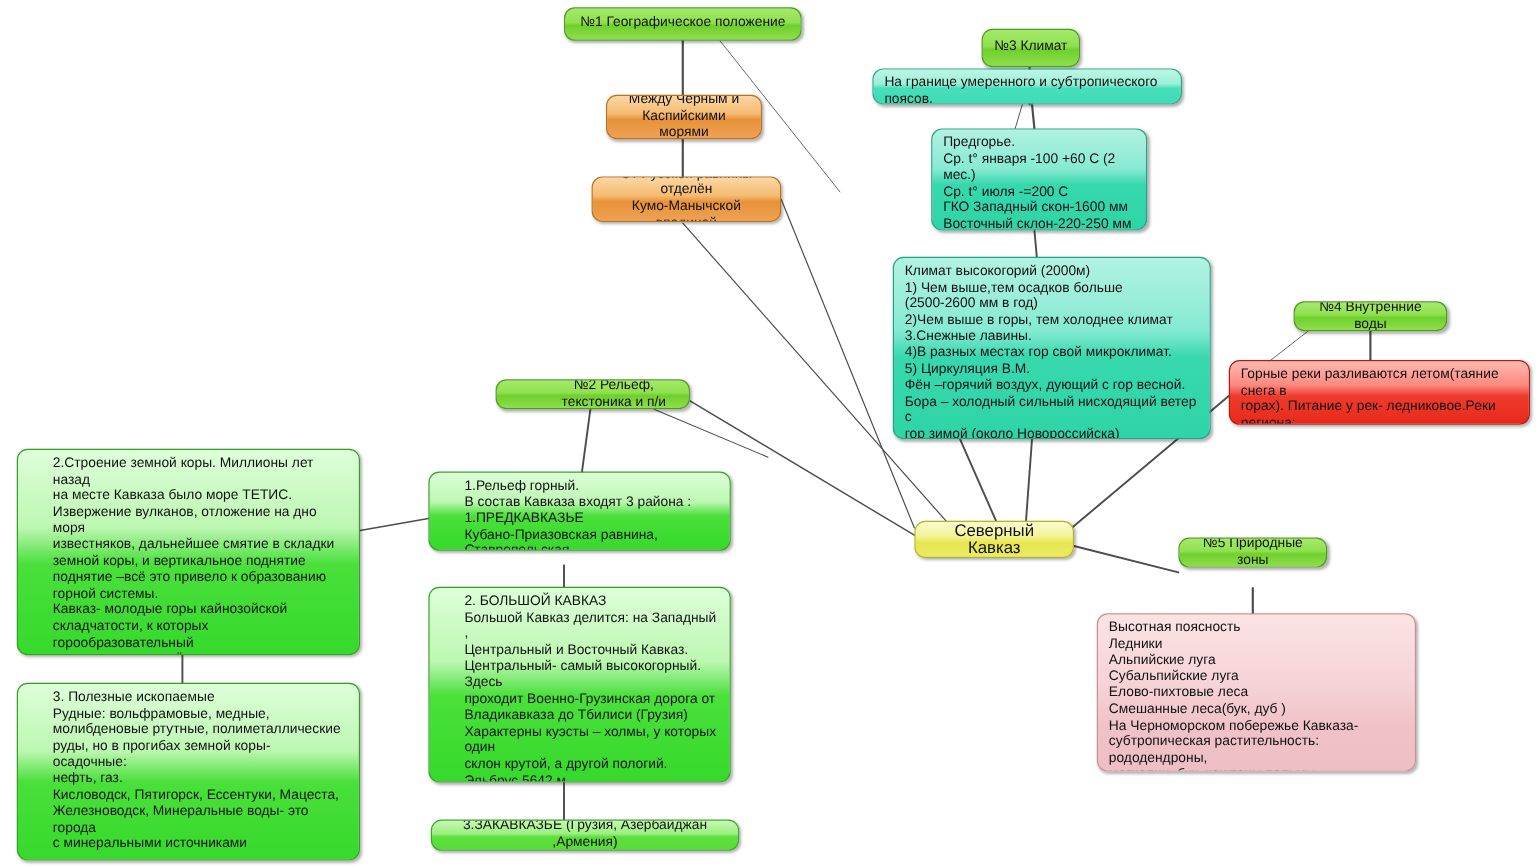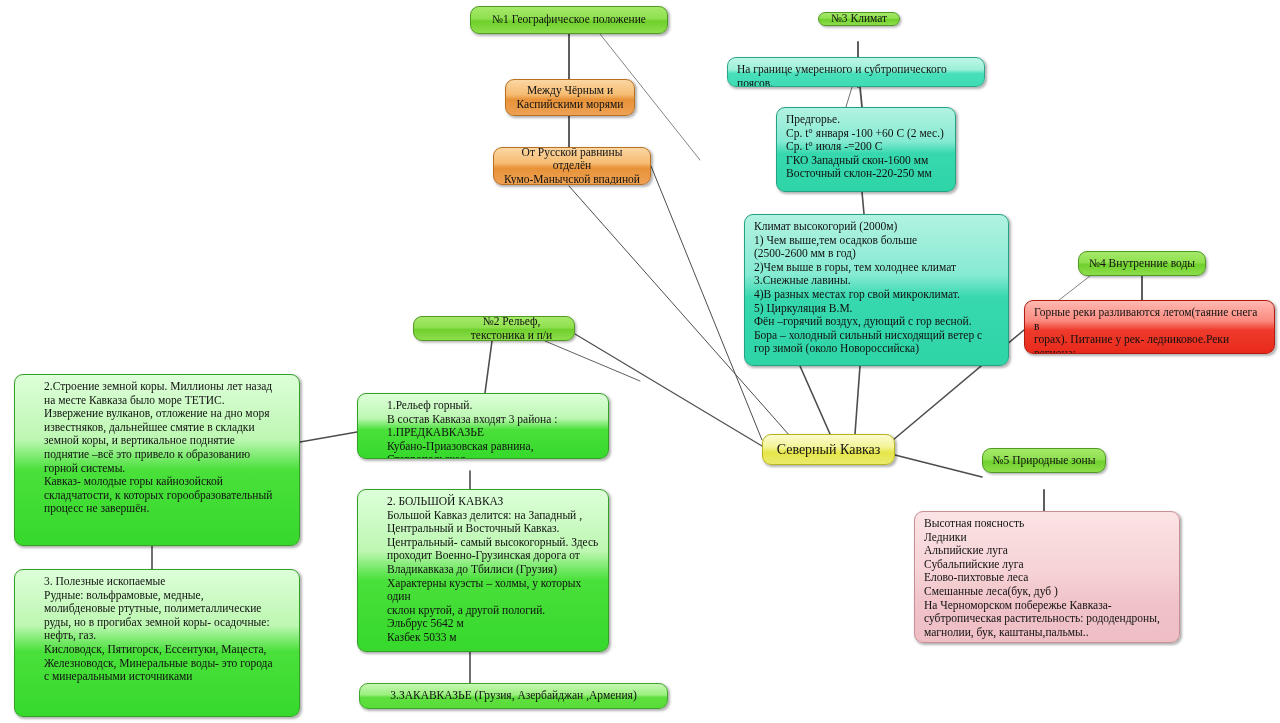--- a/index.html
+++ b/index.html
@@ -13,21 +13,20 @@
     position: relative;
     overflow: hidden;
     font-family: "Liberation Sans", sans-serif;
     color: #1a1a1a;
   }
   #canvas {
     position: absolute;
     left: 0; top: 0;
     width: 1280px;
     height: 723px;
-    font-family: Liberation Serif, serif;
   }
   #edges {
     position: absolute;
     left: 0; top: 0;
     width: 1280px;
     height: 723px;
     pointer-events: none;
   }
   .node {
     position: absolute;
@@ -133,21 +132,21 @@
       <line x1="895" y1="455" x2="982" y2="477" stroke="#4d4d4d" stroke-width="1.6" stroke-linecap="round"></line>
       <line x1="1044" y1="490" x2="1044" y2="511" stroke="#4d4d4d" stroke-width="1.8" stroke-linecap="round"></line>
     </svg>
 
   <div id="nodes">
       <div class="node pal-green-title title" style="left: 470px; top: 6px; width: 198px; height: 28px;">№1 Географическое положение</div>
       <div class="node pal-orange title" style="left: 505px; top: 79px; width: 130px; height: 37px;">Между Чёрным и
 Каспийскими морями</div>
       <div class="node pal-orange title" style="left: 493px; top: 147px; width: 158px; height: 38px;">От Русской равнины отделён
 Кумо-Манычской впадиной</div>
-      <div class="node pal-green-title title" style="left: 818px; top: 12px; width: 82px; height: 14px;">№3 Климат</div>
+      <div class="node pal-green-title title" style="left: 818px; top: 24px; width: 82px; height: 32px;">№3 Климат</div>
       <div class="node pal-teal-title" style="left: 727px; top: 57px; width: 258px; height: 30px;">На границе умеренного и субтропического
 поясов.</div>
       <div class="node pal-teal" style="left: 776px; top: 107px; width: 180px; height: 85px;">Предгорье.
 Ср. t° января -100 +60 С (2 мес.)
 Ср. t° июля -=200 С
 ГКО  Западный скон-1600 мм
  Восточный склон-220-250 мм</div>
       <div class="node pal-teal" style="left: 744px; top: 214px; width: 265px; height: 152px;">Климат высокогорий (2000м)
 1) Чем выше,тем осадков больше
 (2500-2600 мм в год)
@@ -189,21 +188,21 @@
 Эльбрус 5642 м
 Казбек 5033 м</div>
       <div class="node pal-green-body" style="left: 14px; top: 569px; width: 286px; height: 148px;">3. Полезные ископаемые
 Рудные: вольфрамовые, медные,
 молибденовые ртутные, полиметаллические
 руды, но в прогибах земной коры- осадочные:
 нефть, газ.
 Кисловодск, Пятигорск, Ессентуки, Мацеста,
 Железноводск, Минеральные воды- это города
 с минеральными источниками</div>
-      <div class="node pal-green-plain title" style="left: 359px; top: 683px; width: 309px; height: 26px;">3.ЗАКАВКАЗЬЕ (Грузия, Азербайджан ,Армения)</div>
+      <div class="node pal-green-plain title" style="left: 359px; top: 683px; width: 257px; height: 26px;">3.ЗАКАВКАЗЬЕ (Грузия, Азербайджан ,Армения)</div>
       <div class="node pal-green-title title" style="left: 982px; top: 448px; width: 124px; height: 25px;">№5 Природные зоны</div>
       <div class="node pal-pink" style="left: 914px; top: 511px; width: 266px; height: 132px;">Высотная поясность
 Ледники
 Альпийские луга
 Субальпийские луга
 Елово-пихтовые леса
 Смешанные леса(бук, дуб )
 На Черноморском побережье Кавказа-
 субтропическая растительность: рододендроны,
 магнолии, бук, каштаны,пальмы..</div>

